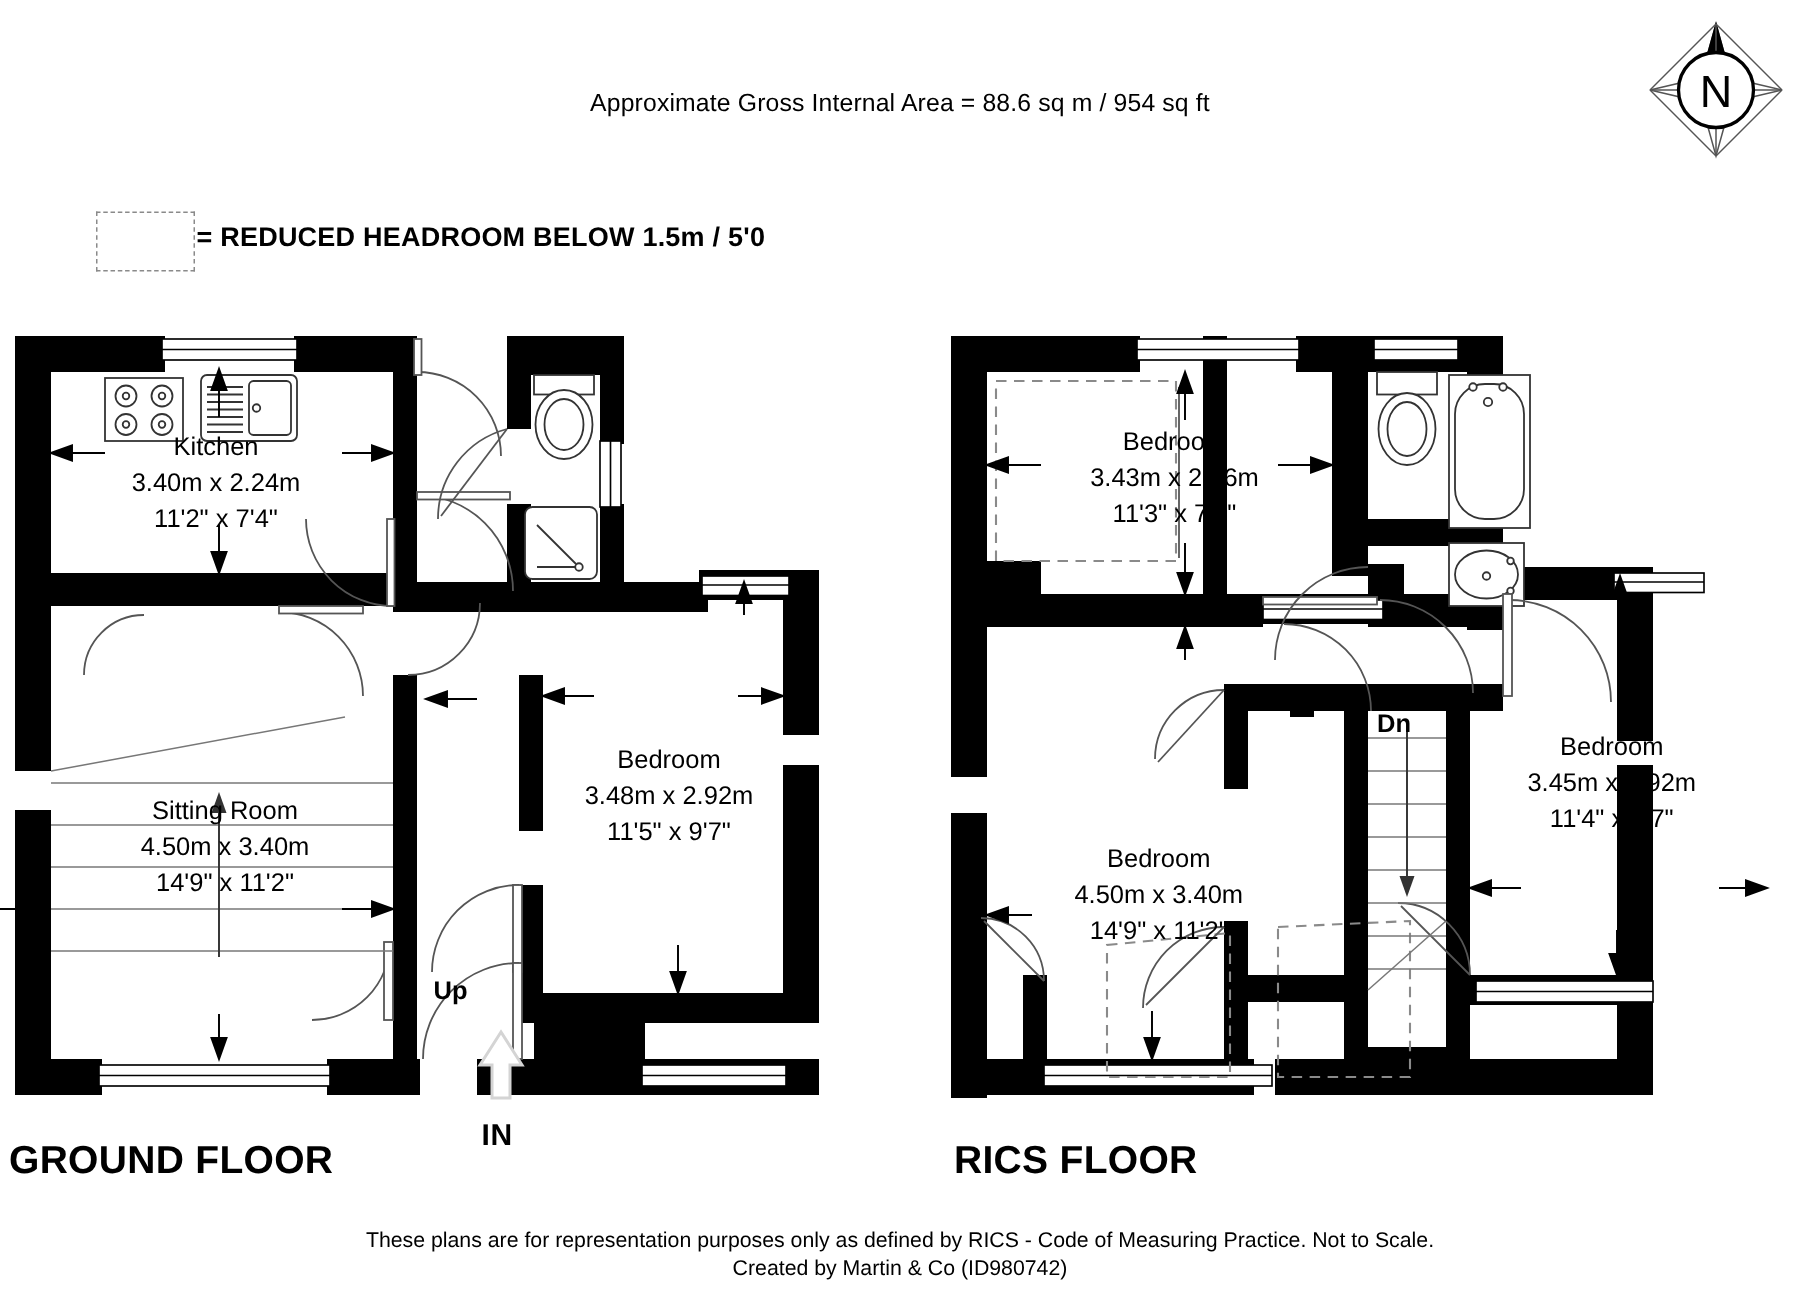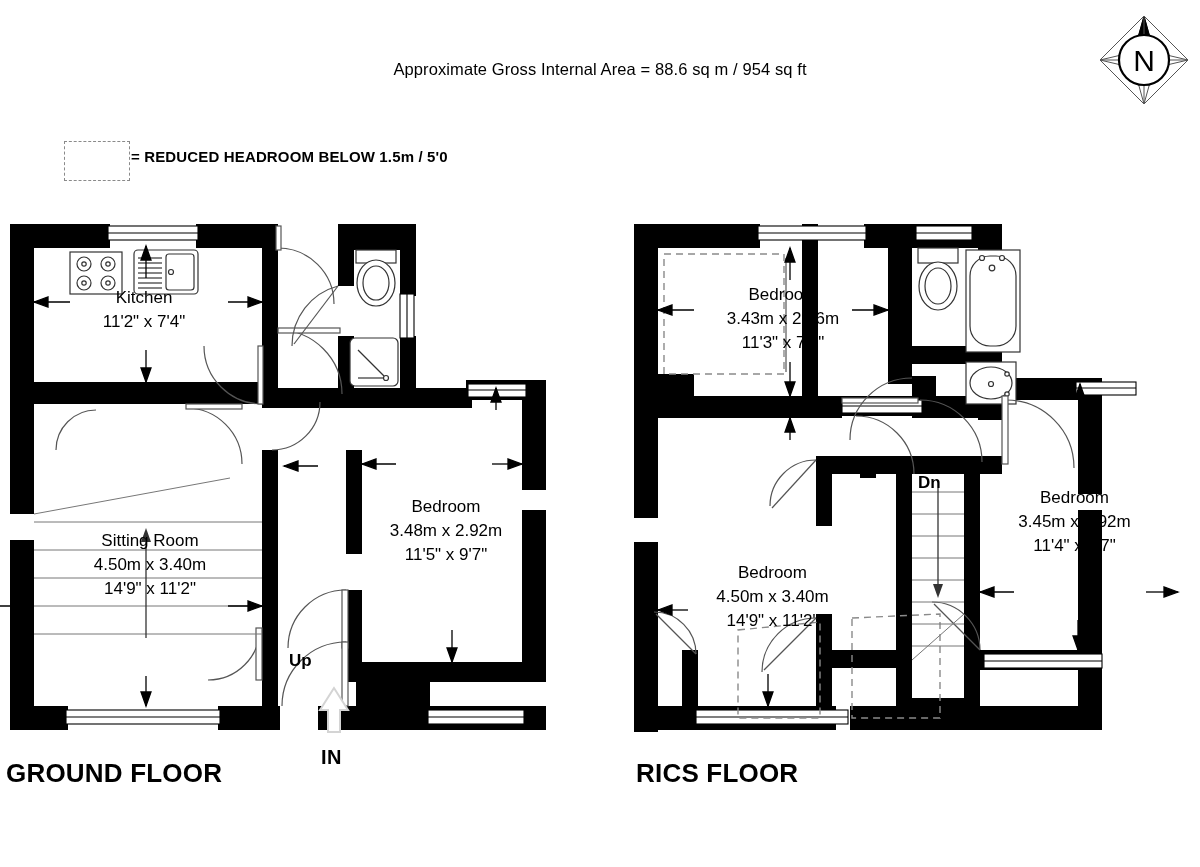--- a/index.html
+++ b/index.html
@@ -34,21 +34,21 @@
   }
   #legend-swatch {
     left: 64px; top: 141px;
     width: 66px; height: 40px;
     border: 1.4px dashed #8a8a8a;
     box-sizing: border-box;
     background: #fff;
   }
   #legend-text {
     left: 131px; top: 148px;
-    font-size: 15px;
+    font-size: 18px;
     font-weight: bold;
     letter-spacing: 0.15px;
     white-space: nowrap;
   }
   .floor-title {
     font-size: 26px;
     font-weight: bold;
     letter-spacing: 0.2px;
     text-align: center;
   }
@@ -506,20 +506,21 @@
       <line x1="460" y1="174" x2="460" y2="204"></line>
       <polygon points="460,174 455,188 465,188"></polygon>
 
       <line x1="458" y1="410" x2="458" y2="440"></line>
       <polygon points="458,440 453,426 463,426"></polygon>
     </g>
   </svg>
 
   <div class="abs room-label" id="lbl-kitchen">
     <span class="rl-name">Kitchen</span>
+    <span class="rl-m">3.40m x 2.24m</span>
     <span class="rl-ft">11'2" x 7'4"</span>
   </div>
 
   <div class="abs room-label" id="lbl-sitting">
     <span class="rl-name">Sitting Room</span>
     <span class="rl-m">4.50m x 3.40m</span>
     <span class="rl-ft">14'9" x 11'2"</span>
   </div>
 
   <div class="abs room-label" id="lbl-bed-gf">
@@ -546,14 +547,18 @@
     <span class="rl-ft">11'4" x 9'7"</span>
   </div>
 
   <div class="abs stair-word" id="word-up">Up</div>
   <div class="abs stair-word" id="word-dn">Dn</div>
   <div class="abs" id="word-in">IN</div>
 
   <div class="abs floor-title" id="ground-title">GROUND FLOOR</div>
   <div class="abs floor-title" id="first-title">RICS FLOOR</div>
 
+  <div class="abs" id="footer">
+    <div>These plans are for representation purposes only as defined by RICS - Code of Measuring Practice. Not to Scale.</div>
+    <div>Created by Martin &amp; Co (ID980742)</div>
+  </div>
 
 </div>
 
 </body></html>

